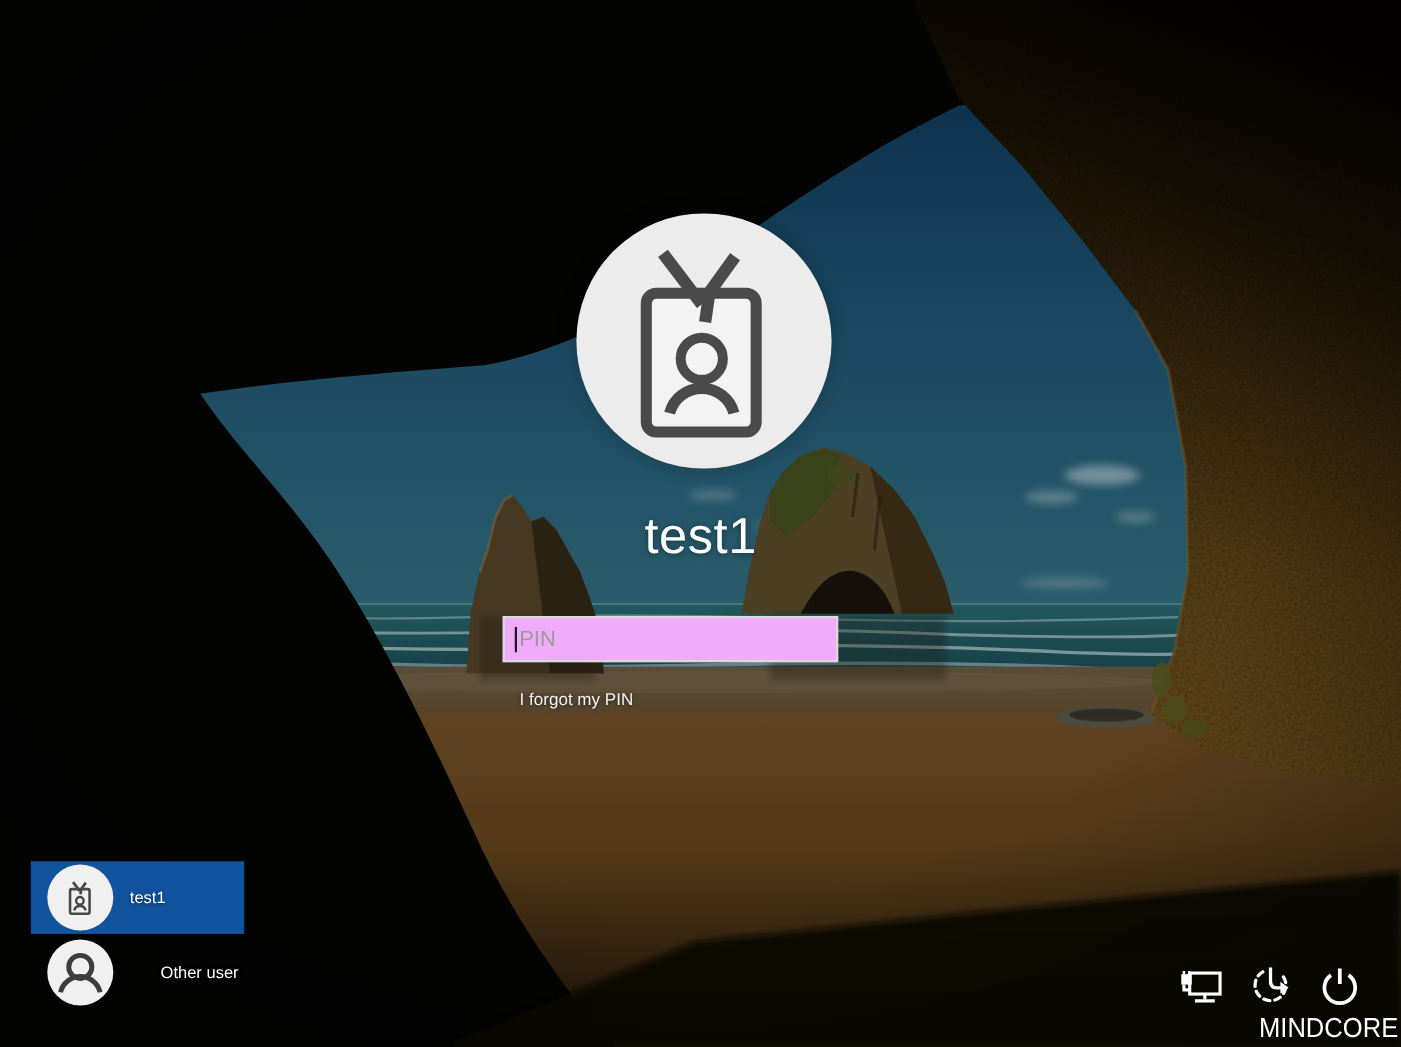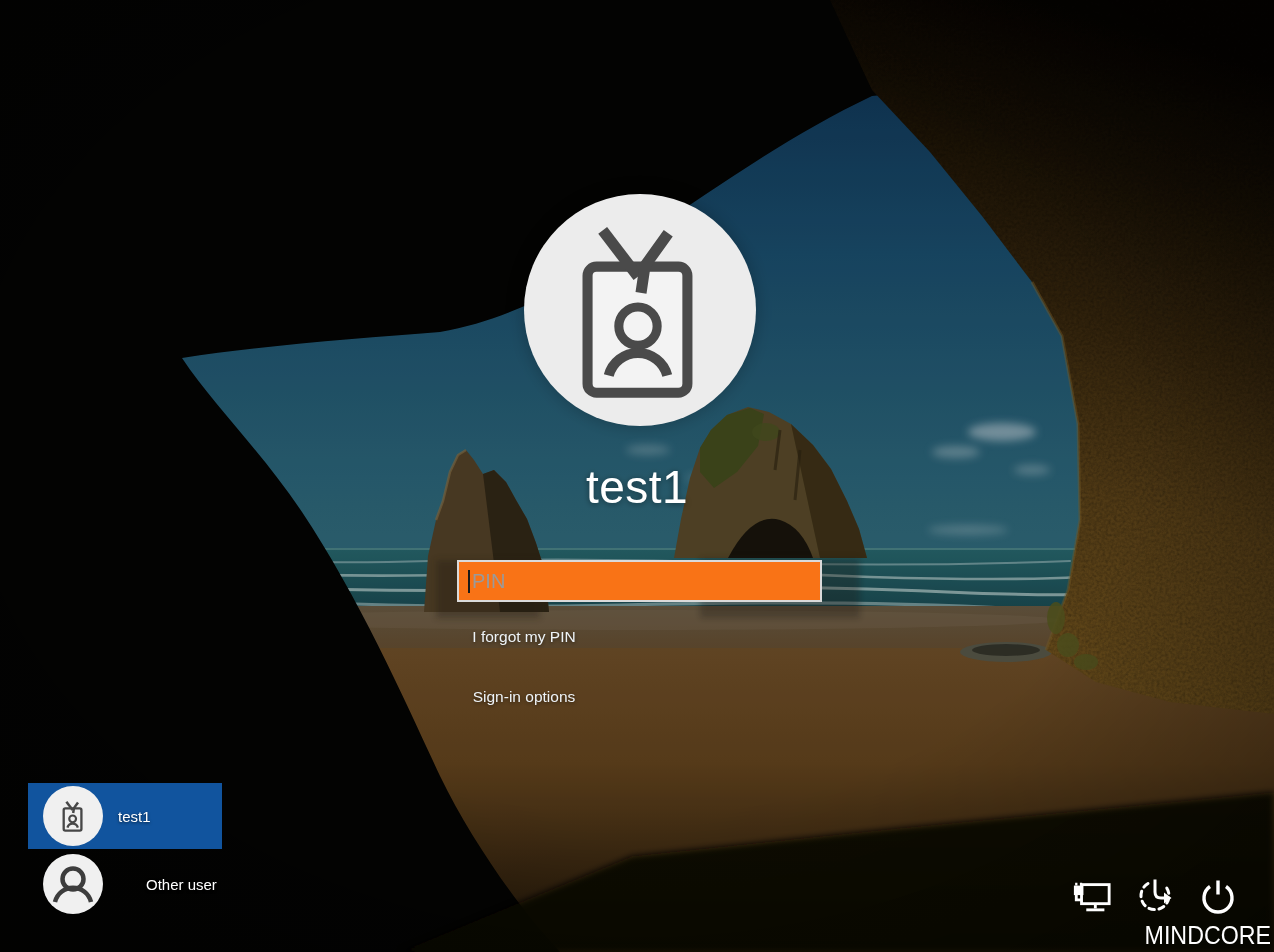--- a/index.html
+++ b/index.html
@@ -16,22 +16,22 @@
     border-radius:50%; background:#ececec;
     display:flex; align-items:center; justify-content:center;
     box-shadow:0 0 18px rgba(0,0,0,.25);
   }
   .user-name {
     position:absolute; left:0; top:460px; width:1274px;
     text-align:center; color:#ffffff; font-size:46px; font-weight:300;
     letter-spacing:.5px; text-shadow:0 1px 6px rgba(0,0,0,.45);
   }
   .pin-box {
-    position:absolute; left:457px; top:560px; width:365px; height:42px;
-    background:#f97316; border:2px solid #dadada;padding-left:22px;
+    position:absolute; left:457px; top:560px; width:305px; height:42px;
+    background:#f0abfc; border:2px solid #dadada;padding-left:22px;
   }
   .pin-box input {
     position:absolute; inset:0; width:100%; height:100%;
     border:0; outline:0; background:transparent;
     padding-left:13px; font-size:20px; color:#222;
     font-family:"Liberation Sans", sans-serif;
   }
   .pin-box input::placeholder { color:#9a9a9a; opacity:1; }
   .caret {
     position:absolute; left:9px; top:8px; width:2px; height:23px; background:#1a1a1a;
@@ -213,21 +213,20 @@
 
   <div class="user-name">test1</div>
 
   <div class="pin-box">
     <input type="password" value="" placeholder="PIN" style="">
     <div class="caret"></div>
   </div>
 
   <div class="link-row" id="forgot">I forgot my PIN</div>
 
-  <div class="link-row" id="signin-options">Sign-in options</div>
 </div>
 
 <div class="user-list">
 
   <div class="user-row selected">
     <div class="row-avatar">
       <svg width="34" height="34" viewBox="26 20 178 190" aria-hidden="true">
         <g stroke="#474747" fill="none" stroke-width="13">
           <rect x="63" y="72" width="99" height="125" rx="9"></rect>
           <path d="M78,36 L113,82" stroke-width="14"></path>

